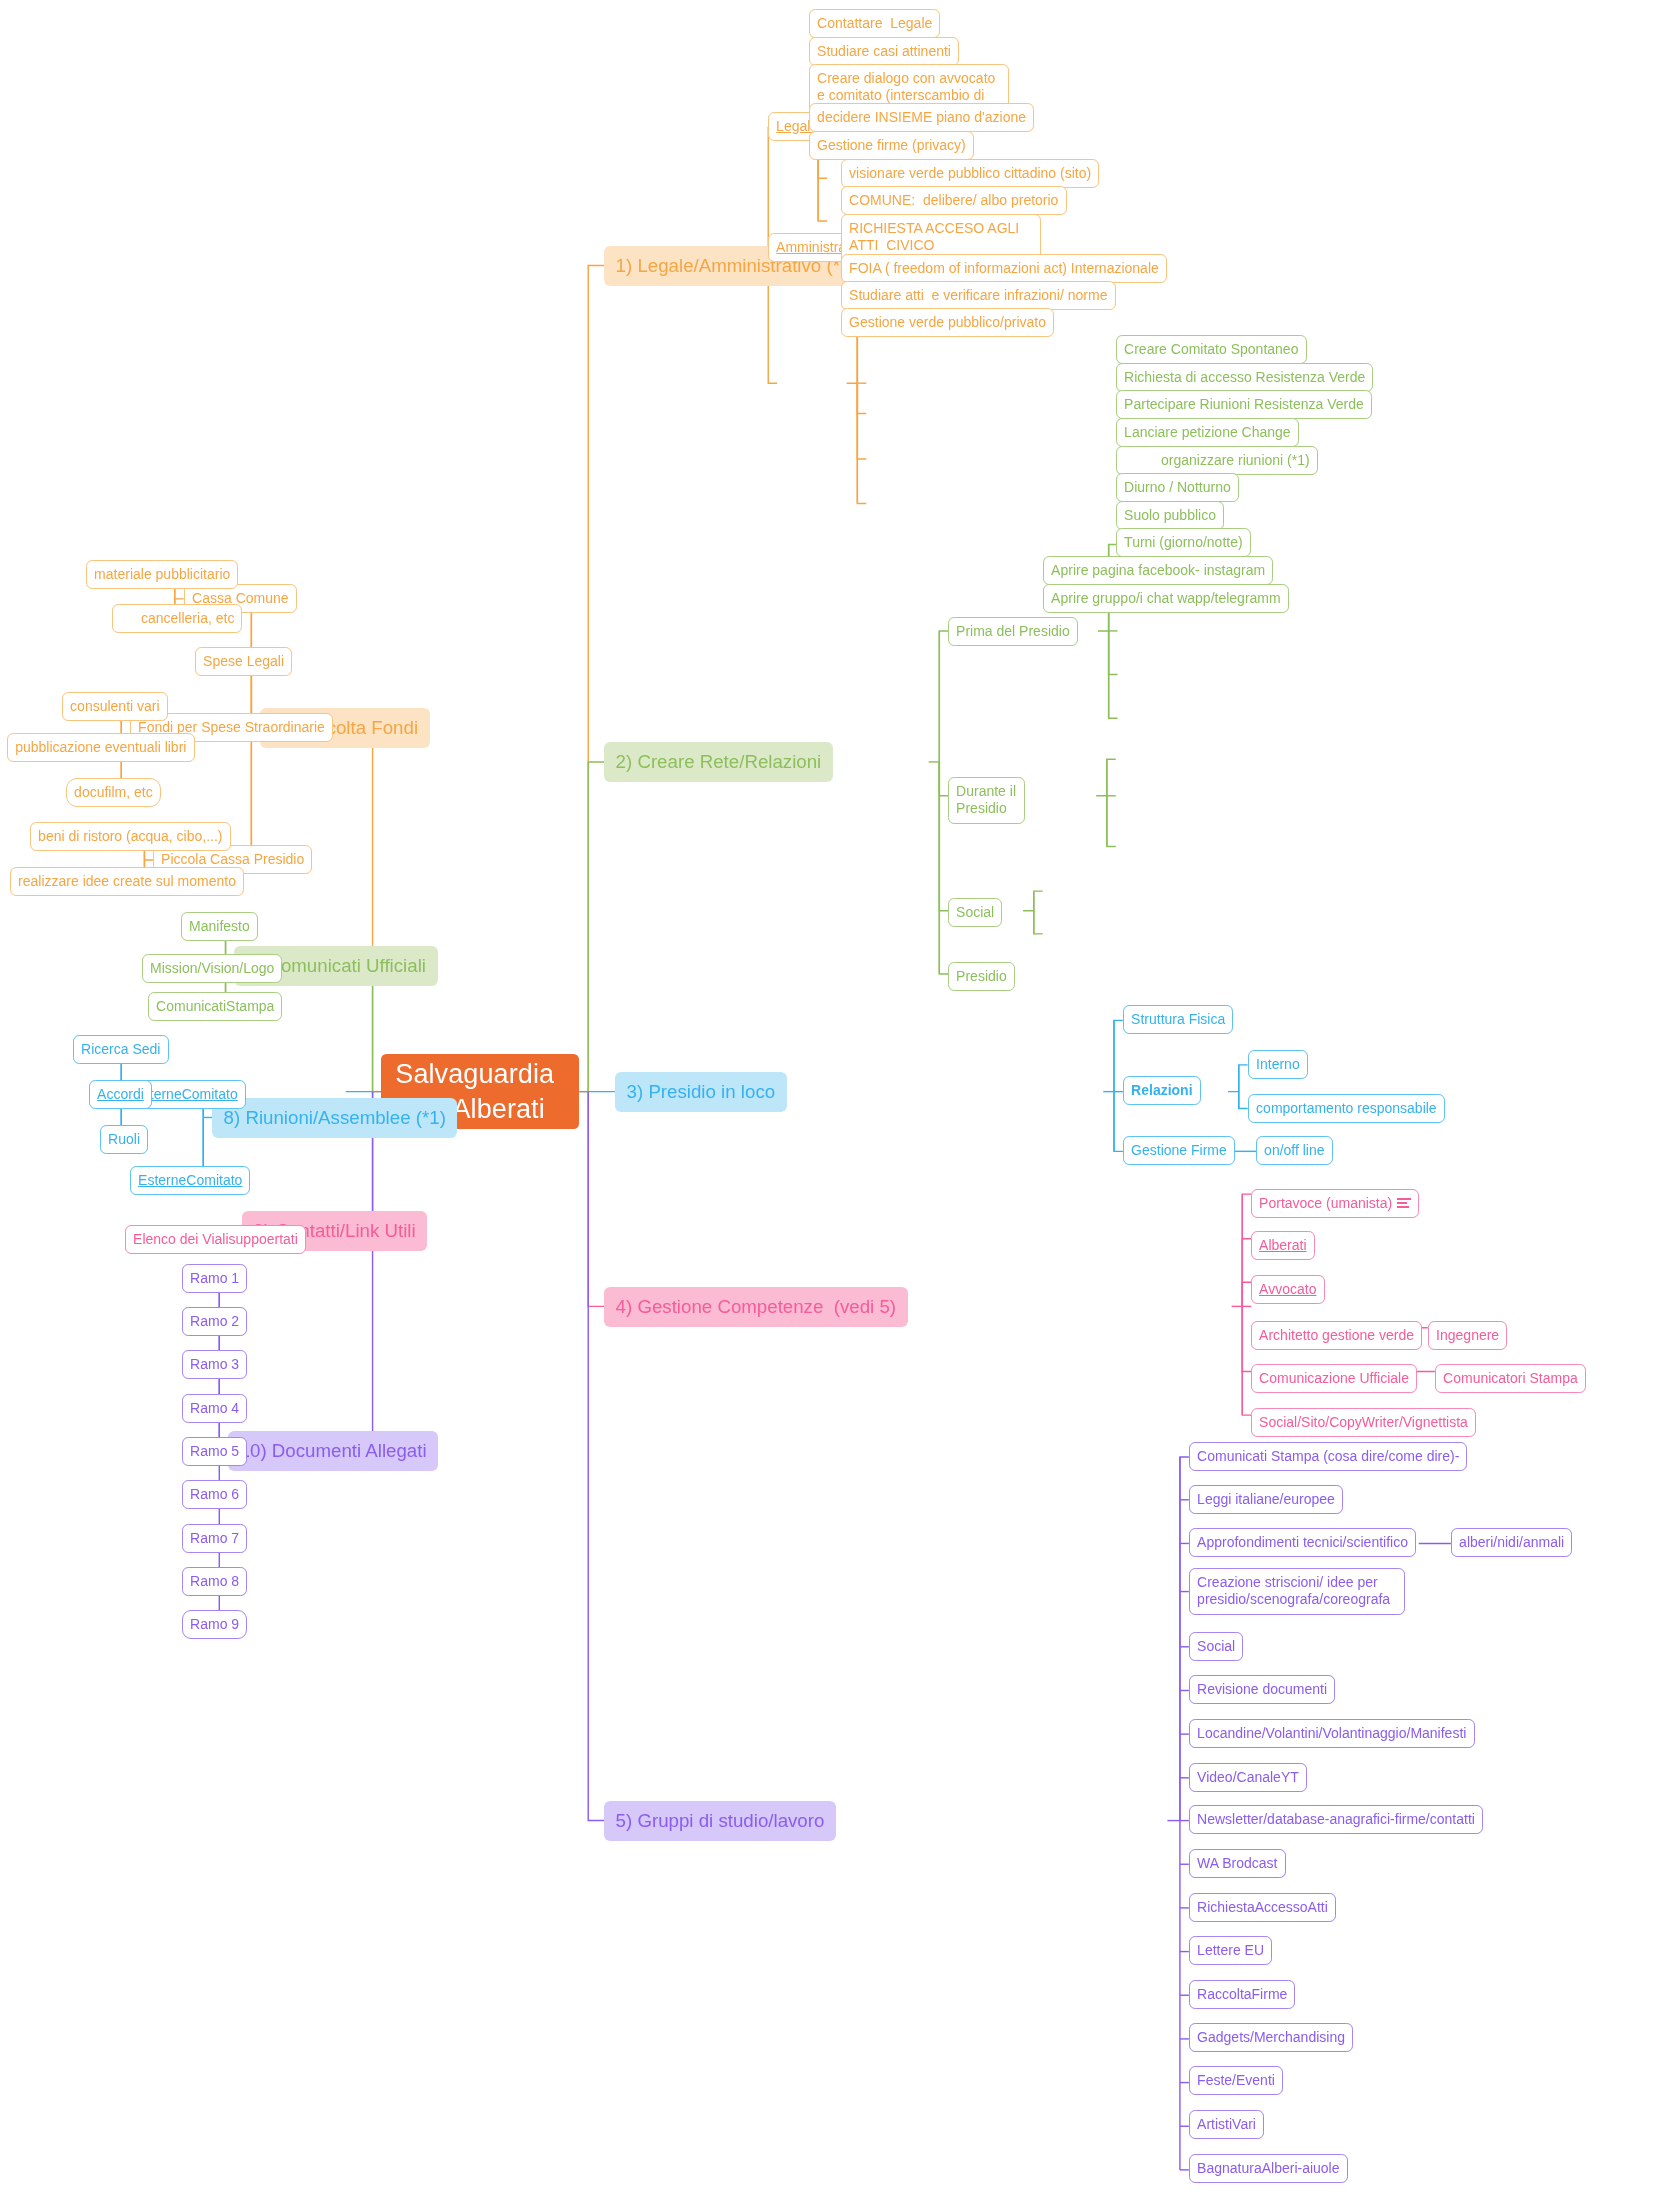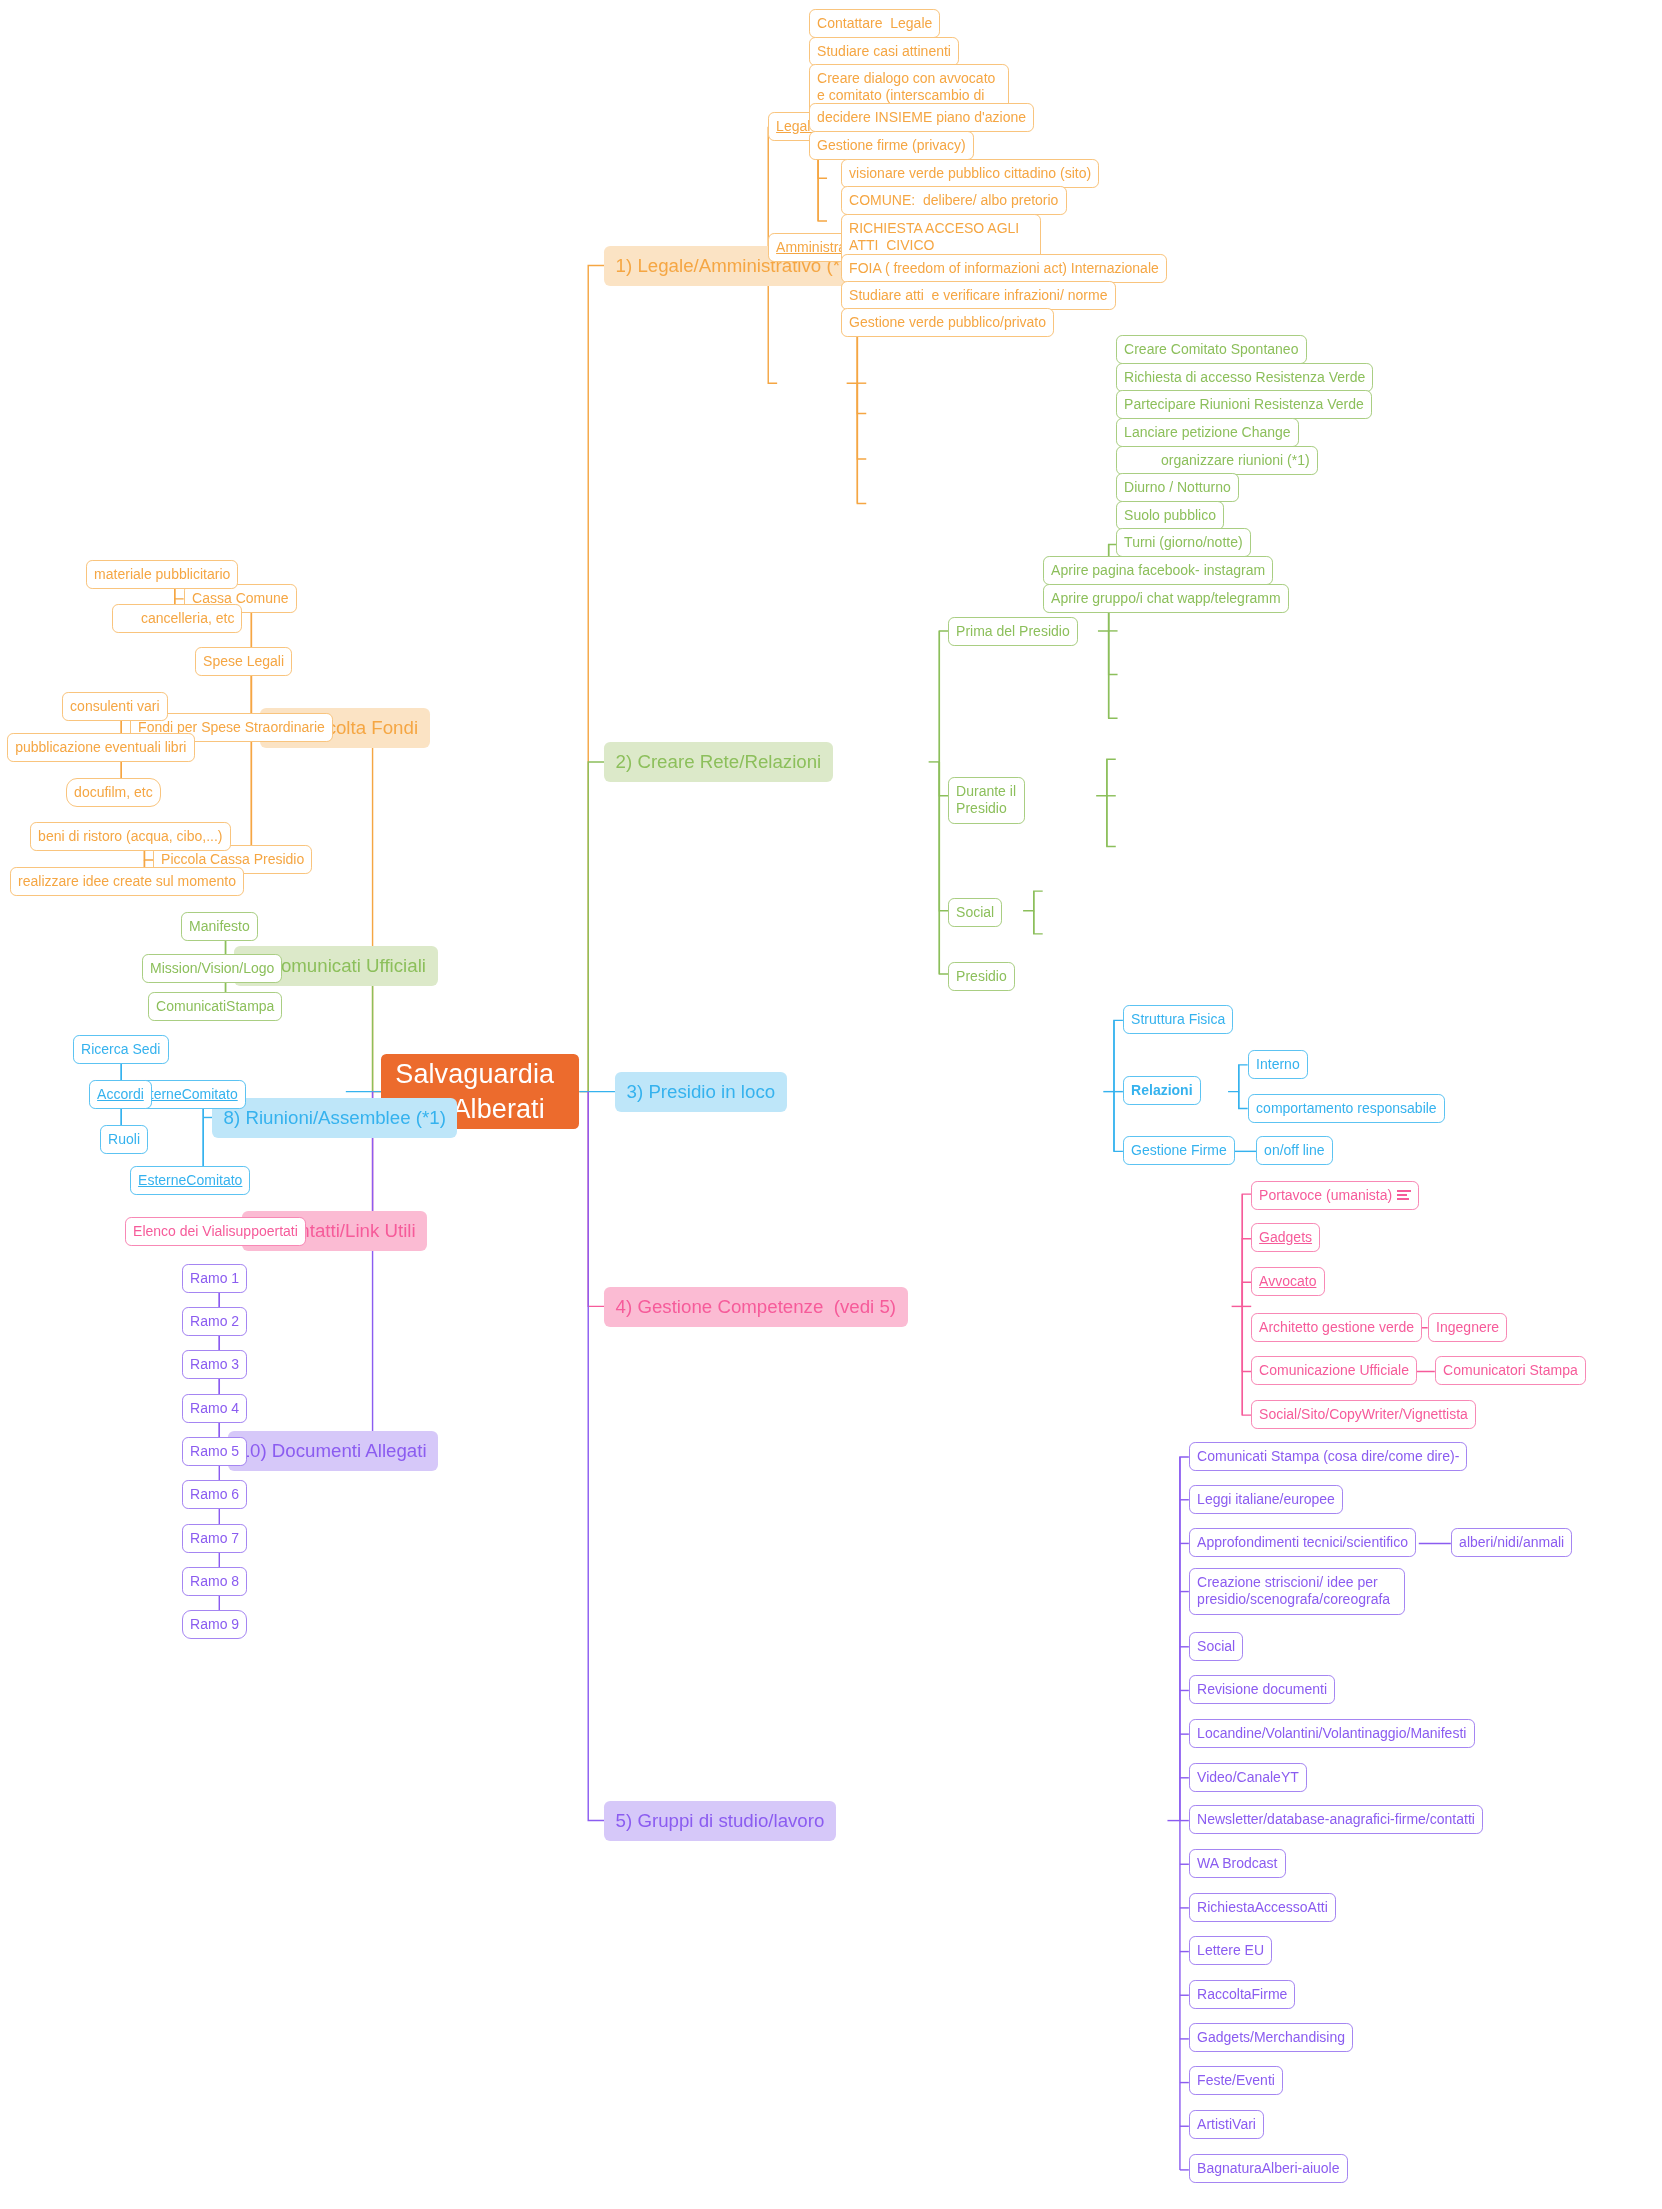--- a/index.html
+++ b/index.html
@@ -80,21 +80,21 @@
   .c-green   { color: #8CBF5B; }
   .c-green.l1 { background: #DCE9C9; }
   .c-green.lx { border-color: #A9CE82; }
 
   .c-blue    { color: #35B2EE; }
   .c-blue.l1 { background: #BEE6F9; }
   .c-blue.lx { border-color: #5CC3F2; }
 
   .c-pink    { color: #F65B9A; }
   .c-pink.l1 { background: #FBBBD3; }
-  .c-pink.lx { border-color: #F888B5; }
+  .c-pink.lx { border-color: #F888B5; margin-top: 8px; }
 
   .c-purple  { color: #8B5CF0; }
   .c-purple.l1 { background: #D6C8F9; }
   .c-purple.lx { border-color: #A585F2; }
 
   
   .note-icon {
     display: inline-block;
     width: 13.4px; height: 10.7px;
     margin-left: 5.3px;
@@ -392,21 +392,21 @@
 
   <div class="node l1 c-pink" style="left:604px; top:1287px;">
     <span>4) Gestione Competenze  (vedi 5)</span>
   </div>
 
   <div class="node lx c-pink" style="left:1251px; top:1181px;">
     <span>Portavoce (umanista)</span>
     <span class="note-icon"><i></i><i></i><i></i></span>
   </div>
   <div class="node lx c-pink" style="left:1251px; top:1223px;">
-    <span class="u">Gadgets</span>
+    <span class="u">Alberati</span>
   </div>
   <div class="node lx c-pink" style="left:1251px; top:1267px;">
     <span class="u">Avvocato</span>
   </div>
   <div class="node lx c-pink" style="left:1251px; top:1313px;">
     <span>Architetto gestione verde</span>
   </div>
   <div class="node lx c-pink" style="left:1428px; top:1313px;">
     <span>Ingegnere</span>
   </div>

